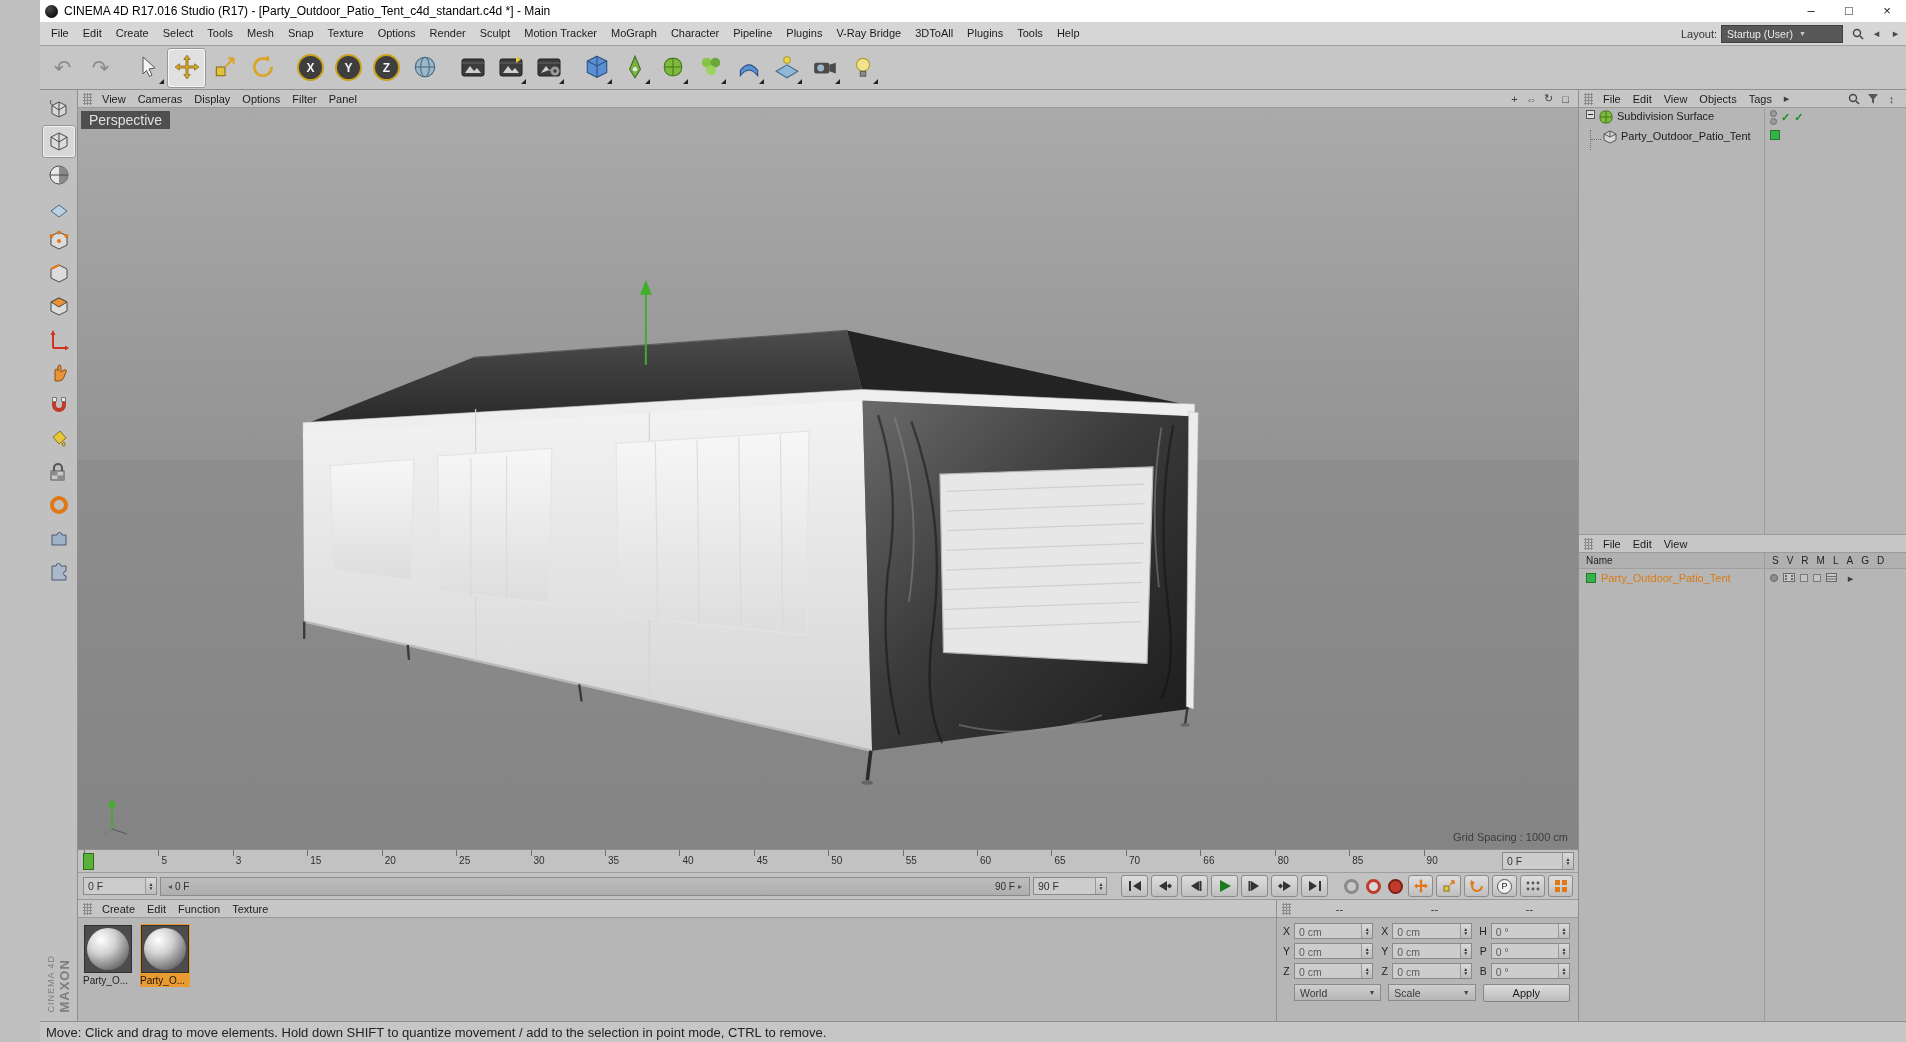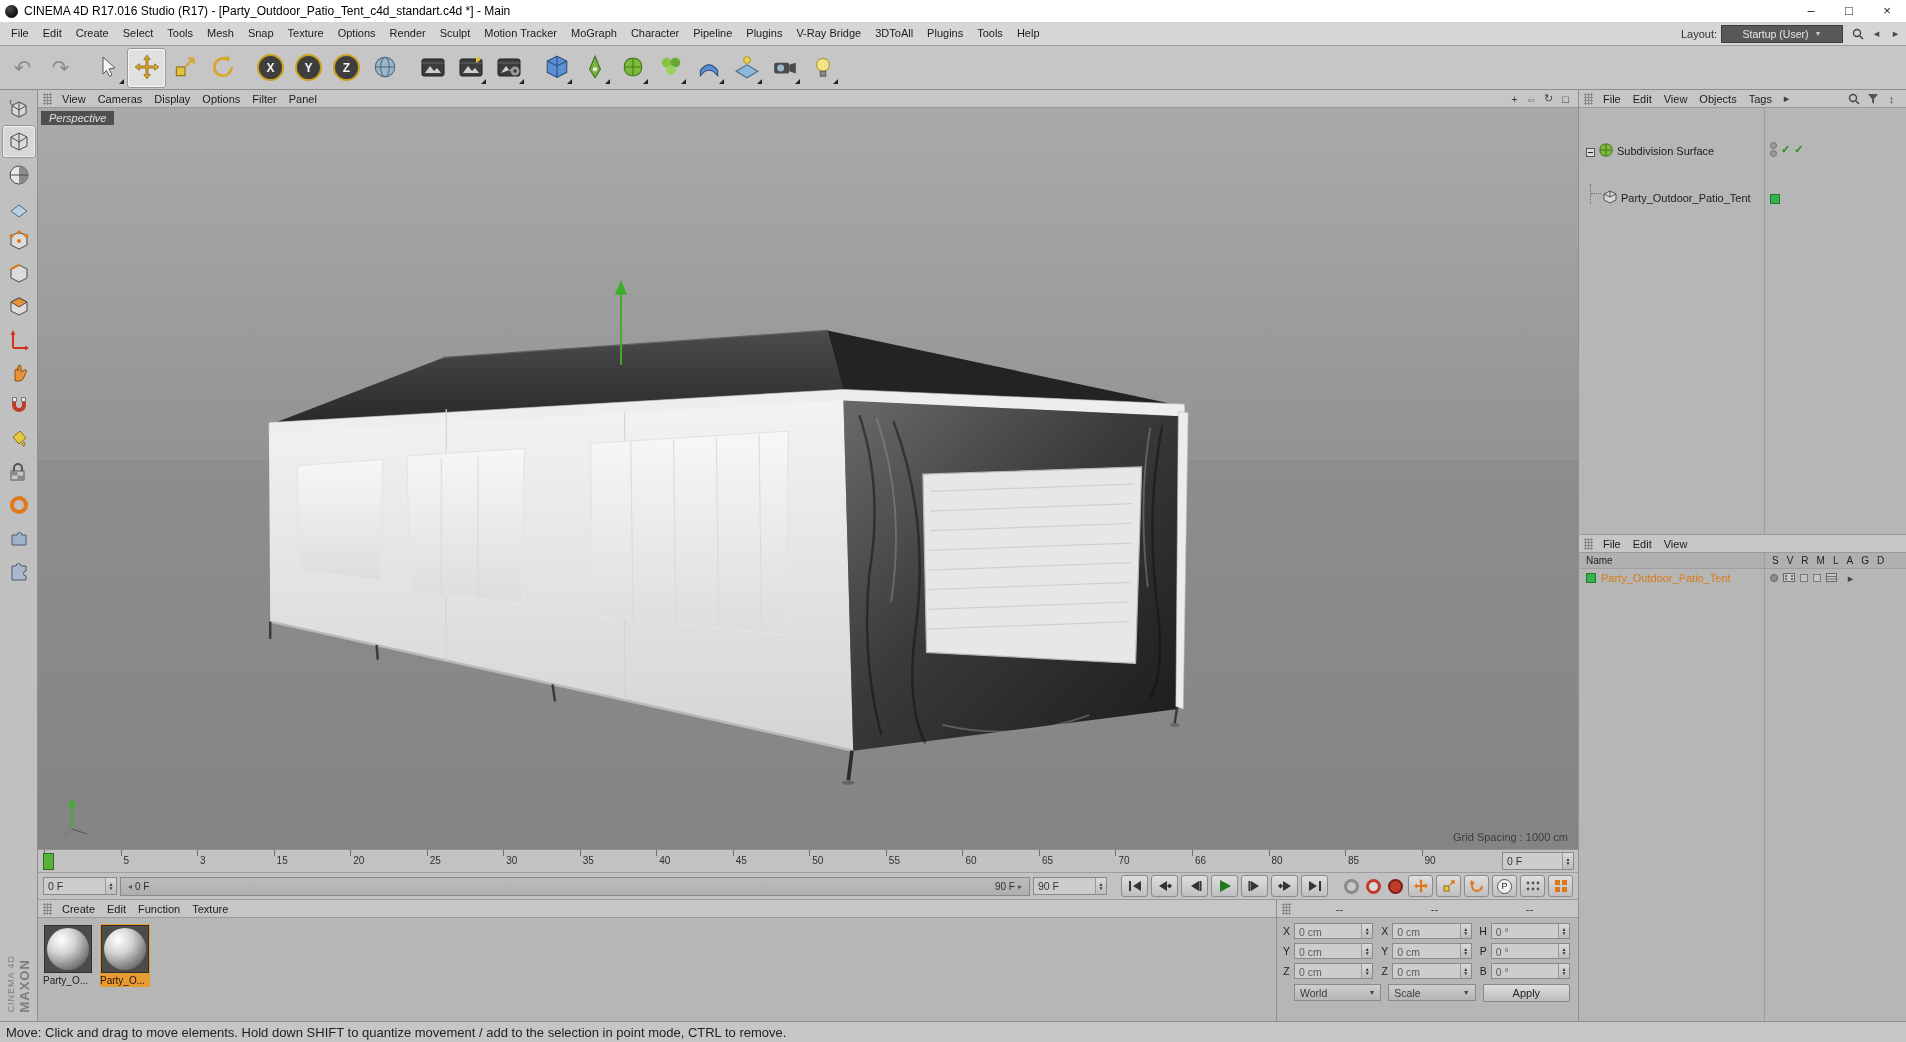--- a/index.html
+++ b/index.html
@@ -1,30 +1,30 @@
 <!DOCTYPE html>
 <html><head>
 <meta charset="utf-8">
 <style>
 * { box-sizing:border-box; margin:0; padding:0; font-family:"Liberation Sans", sans-serif; }
 body { background:#555; }
-#app { position:relative; width:1906px; height:1042px; background:#bfbfbf; overflow:hidden; font-size:11px; color:#1c1c1c; user-select:none; }
+#app { position:relative; width:1906px; height:1042px; background:#bfbfbf; overflow:hidden; font-size:11px; color:#1c1c1c; user-select:none;padding-left:40px; }
 
 
 .titlebar { height:22px; background:#ffffff; display:flex; align-items:center; font-size:12px; }
 .app-logo { width:13px; height:13px; margin:0 6px 0 5px; border-radius:50%; background:radial-gradient(circle at 35% 30%, #4a4a4a, #101010 70%); flex:0 0 auto; }
 .titlebar .title { flex:1; white-space:nowrap; overflow:hidden; color:#000; }
 .win-btn { width:38px; text-align:center; line-height:22px; font-size:13px; color:#222; }
 
 
 .menubar { height:24px; background:#d6d6d6; border-bottom:1px solid #a0a0a0; display:flex; align-items:center; padding-left:4px; }
 .menu-item { padding:0 7px; line-height:23px; white-space:nowrap; }
 .flex1 { flex:1; }
 .layout-label { margin-right:4px; color:#333; }
-.layout-dd { min-width:122px; height:18px; background:#585858; color:#e8e8e8; border:1px solid #3f3f3f; display:flex; align-items:center; justify-content:center; padding:0 5px; margin-right:6px; font-size:10.5px; }
+.layout-dd { min-width:122px; height:18px; background:#585858; color:#e8e8e8; border:1px solid #3f3f3f; display:flex; align-items:center; justify-content:flex-start; padding:0 5px; margin-right:6px; font-size:10.5px; }
 .layout-dd .caret { font-size:7px; color:#cccccc; margin-left:6px; }
 .mini-ic { width:17px; height:17px; display:flex; align-items:center; justify-content:center; color:#4a4a4a; font-size:11px; margin-right:2px; }
 
 
 .toolbar { height:44px; background:#c6c6c6; border-bottom:1px solid #8f8f8f; display:flex; align-items:center; padding-left:4px; gap:1px; }
 .tbtn { width:37px; height:38px; border-radius:3px; display:flex; align-items:center; justify-content:center; position:relative; flex:0 0 auto; }
 .tbtn.sel { background:#e0e0e0; box-shadow: inset 0 0 0 1px #f6f6f6, 0 0 0 1px #979797; }
 .tbtn .glyph { font-size:21px; color:#8b8b8b; line-height:1; }
 .tbtn.corner::after { content:""; position:absolute; right:3px; bottom:3px; width:0; height:0; border-left:5px solid transparent; border-bottom:5px solid #222; }
 .tsep { width:9px; flex:0 0 auto; }
@@ -44,21 +44,21 @@
 
 
 .center { flex:1; display:flex; flex-direction:column; min-width:0; }
 .pm-bar { height:18px; background:#c6c6c6; border-bottom:1px solid #9a9a9a; display:flex; align-items:center; padding:0 4px; font-size:11px; flex:0 0 auto; }
 .pm-item { padding:0 6px; white-space:nowrap; }
 .grip { width:9px; height:12px; background-image:radial-gradient(#8a8a8a 1px, transparent 1.2px); background-size:3px 3px; margin:0 4px 0 1px; flex:0 0 auto; }
 .vp-ic { width:17px; text-align:center; color:#3f3f3f; font-size:11px; }
 
 .viewport { flex:1; position:relative; background:linear-gradient(#aaaaaa, #949494 45%, #8a8a8a); overflow:hidden; }
 .scene { position:absolute; inset:0; width:100%; height:100%; }
-.persp { position:absolute; top:3px; left:3px; background:#4f4f4f; color:#e0e0e0; font-size:11px; padding:1px 8px;font-style:italic; }
+.persp { position:absolute; top:3px; left:3px; background:#4f4f4f; color:#e0e0e0; font-size:14px; padding:1px 8px; }
 .gridlbl { position:absolute; right:10px; bottom:6px; color:#3d3d3d; font-size:11px; }
 .gizmo { position:absolute; left:22px; bottom:12px; }
 
 
 .ruler { height:24px; background:#c2c2c2; border-top:1px solid #8f8f8f; border-bottom:1px solid #9e9e9e; display:flex; align-items:stretch; position:relative; flex:0 0 auto; }
 .ticks { flex:1; display:flex; padding-left:6px; }
 .tickcell { flex:1; position:relative; color:#2e2e2e; font-size:10px; padding-left:3px; padding-top:5px; }
 .tickcell::before { content:""; position:absolute; left:0; top:0; width:1px; height:6px; background:#6f6f6f; }
 .fmarker { position:absolute; left:5px; top:3px; width:11px; height:17px; background:#5bb13c; border:1px solid #2e7017; z-index:2; }
 .ruler .fld { width:72px; margin:2px 4px; }
@@ -103,21 +103,21 @@
 .crow .fld { flex:1; height:16px; }
 .cm-bot { display:grid; grid-template-columns:1fr 1fr 1fr; gap:7px; padding:3px 8px 0 17px; }
 .dd { height:17px; background:linear-gradient(#cfcfcf,#b5b5b5); border:1px solid #8a8a8a; display:flex; align-items:center; justify-content:space-between; padding:0 5px; font-size:10.5px; color:#3a3a3a; }
 .dd .caret { font-size:7px; color:#444; }
 .apply { height:18px; background:linear-gradient(#dcdcdc,#bcbcbc); border:1px solid #868686; border-radius:2px; text-align:center; line-height:16px; font-size:11px; color:#222; }
 
 
 .right { width:328px; background:#b6b6b6; border-left:1px solid #8f8f8f; display:flex; flex-direction:column; flex:0 0 auto; }
 .om-tree { height:427px; border-bottom:1px solid #9a9a9a; position:relative; padding-top:2px; }
 .om-tree::after, .lp-body::after, .lp-header::after { content:""; position:absolute; top:0; bottom:0; right:141px; width:1px; background:#9d9d9d; }
-.om-row { height:20px; display:flex; align-items:flex-end; font-size:11px;margin-top:27px; }
+.om-row { height:20px; display:flex; align-items:flex-start; font-size:11px; }
 .om-cluster { width:141px; margin-left:auto; display:flex; align-items:center; gap:4px; padding-left:5px; flex:0 0 auto; }
 .exp { width:9px; height:9px; border:1px solid #555; background:#dcdcdc; position:relative; margin:0 4px 0 7px; flex:0 0 auto; }
 .exp::before { content:""; position:absolute; left:1px; right:1px; top:3px; height:1px; background:#222; }
 .conn { width:13px; height:20px; margin-left:11px; border-left:1px dotted #6f6f6f; position:relative; flex:0 0 auto; }
 .conn::after { content:""; position:absolute; top:9px; left:0; width:10px; border-top:1px dotted #6f6f6f; }
 .oicon { margin-right:4px; flex:0 0 auto; display:flex; }
 .vdots { display:flex; flex-direction:column; gap:1px; }
 .vdot { width:7px; height:7px; border-radius:50%; background:#9a9a9a; border:1px solid #6f6f6f; }
 .chk { color:#1f8f1f; font-size:11px; font-weight:bold; }
 .tag-green { width:10px; height:10px; background:#35b24a; border:1px solid #1f7a30; flex:0 0 auto; }

